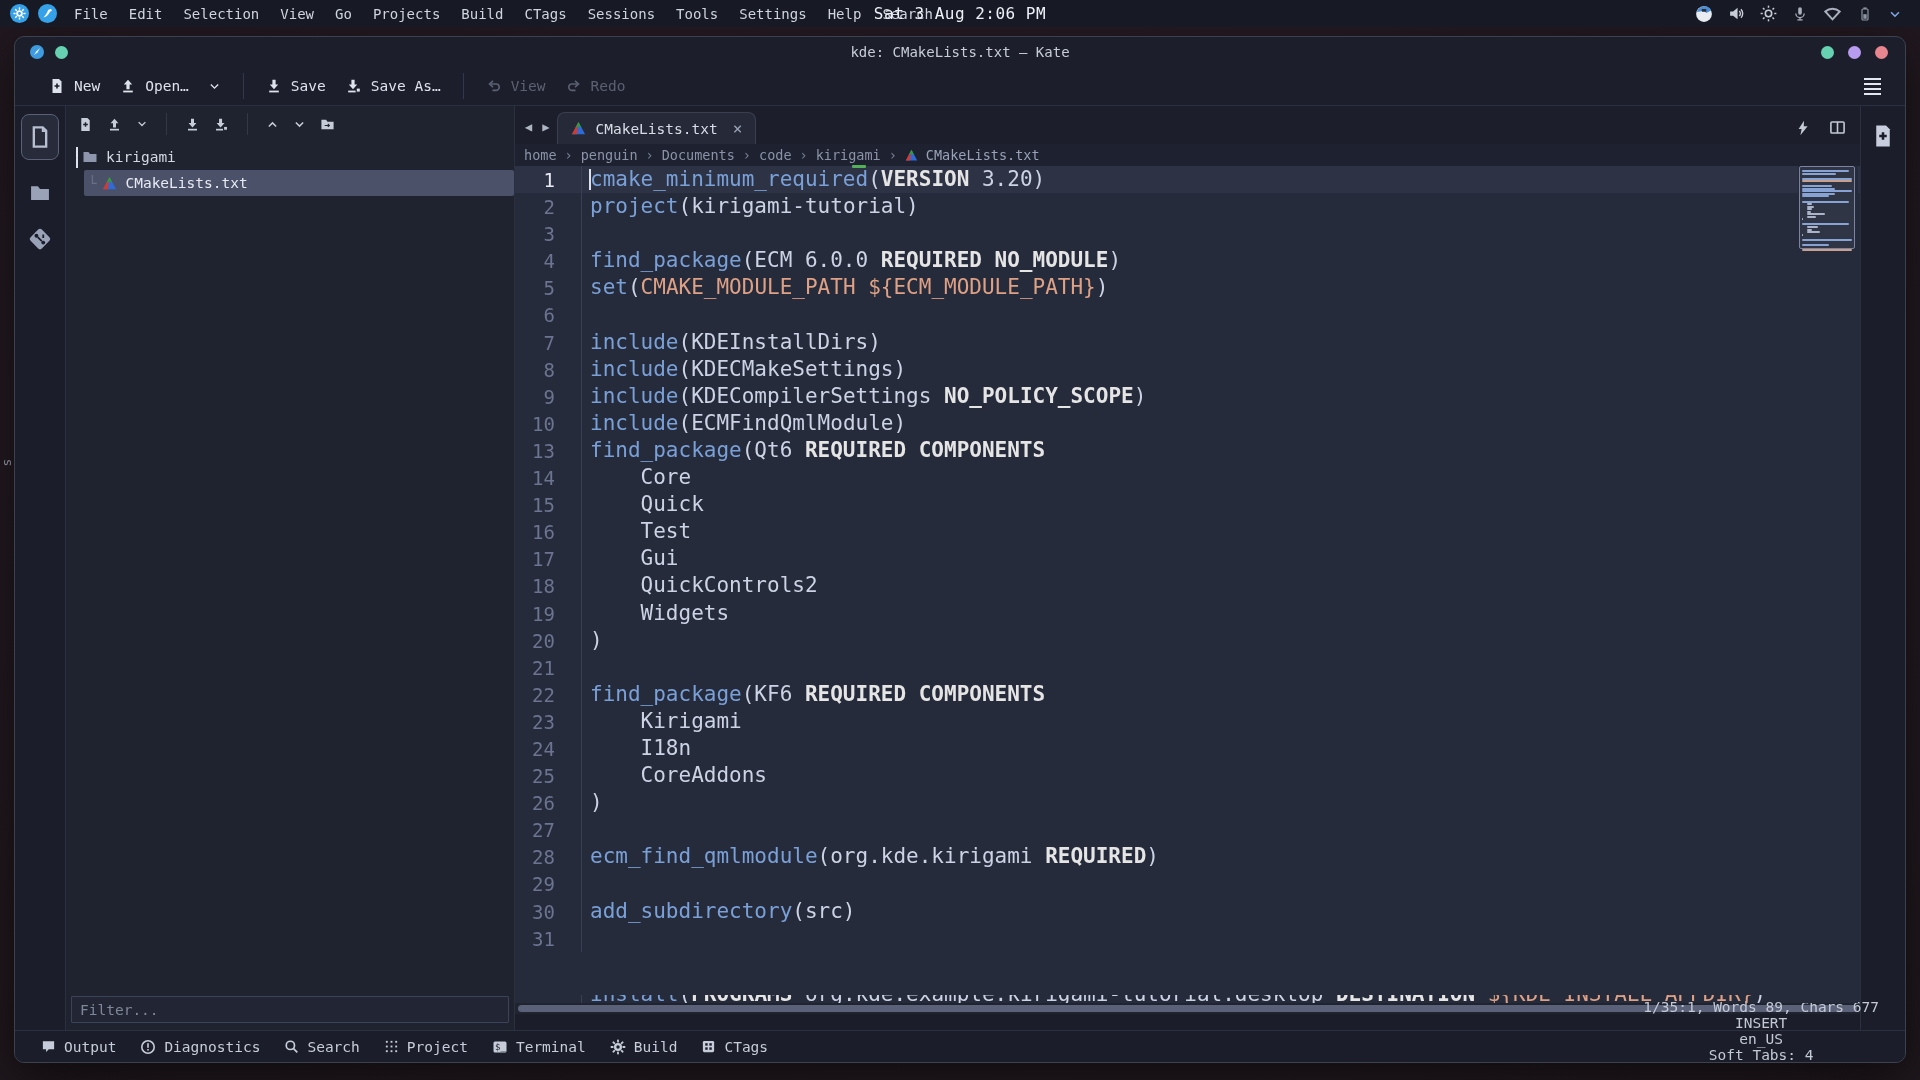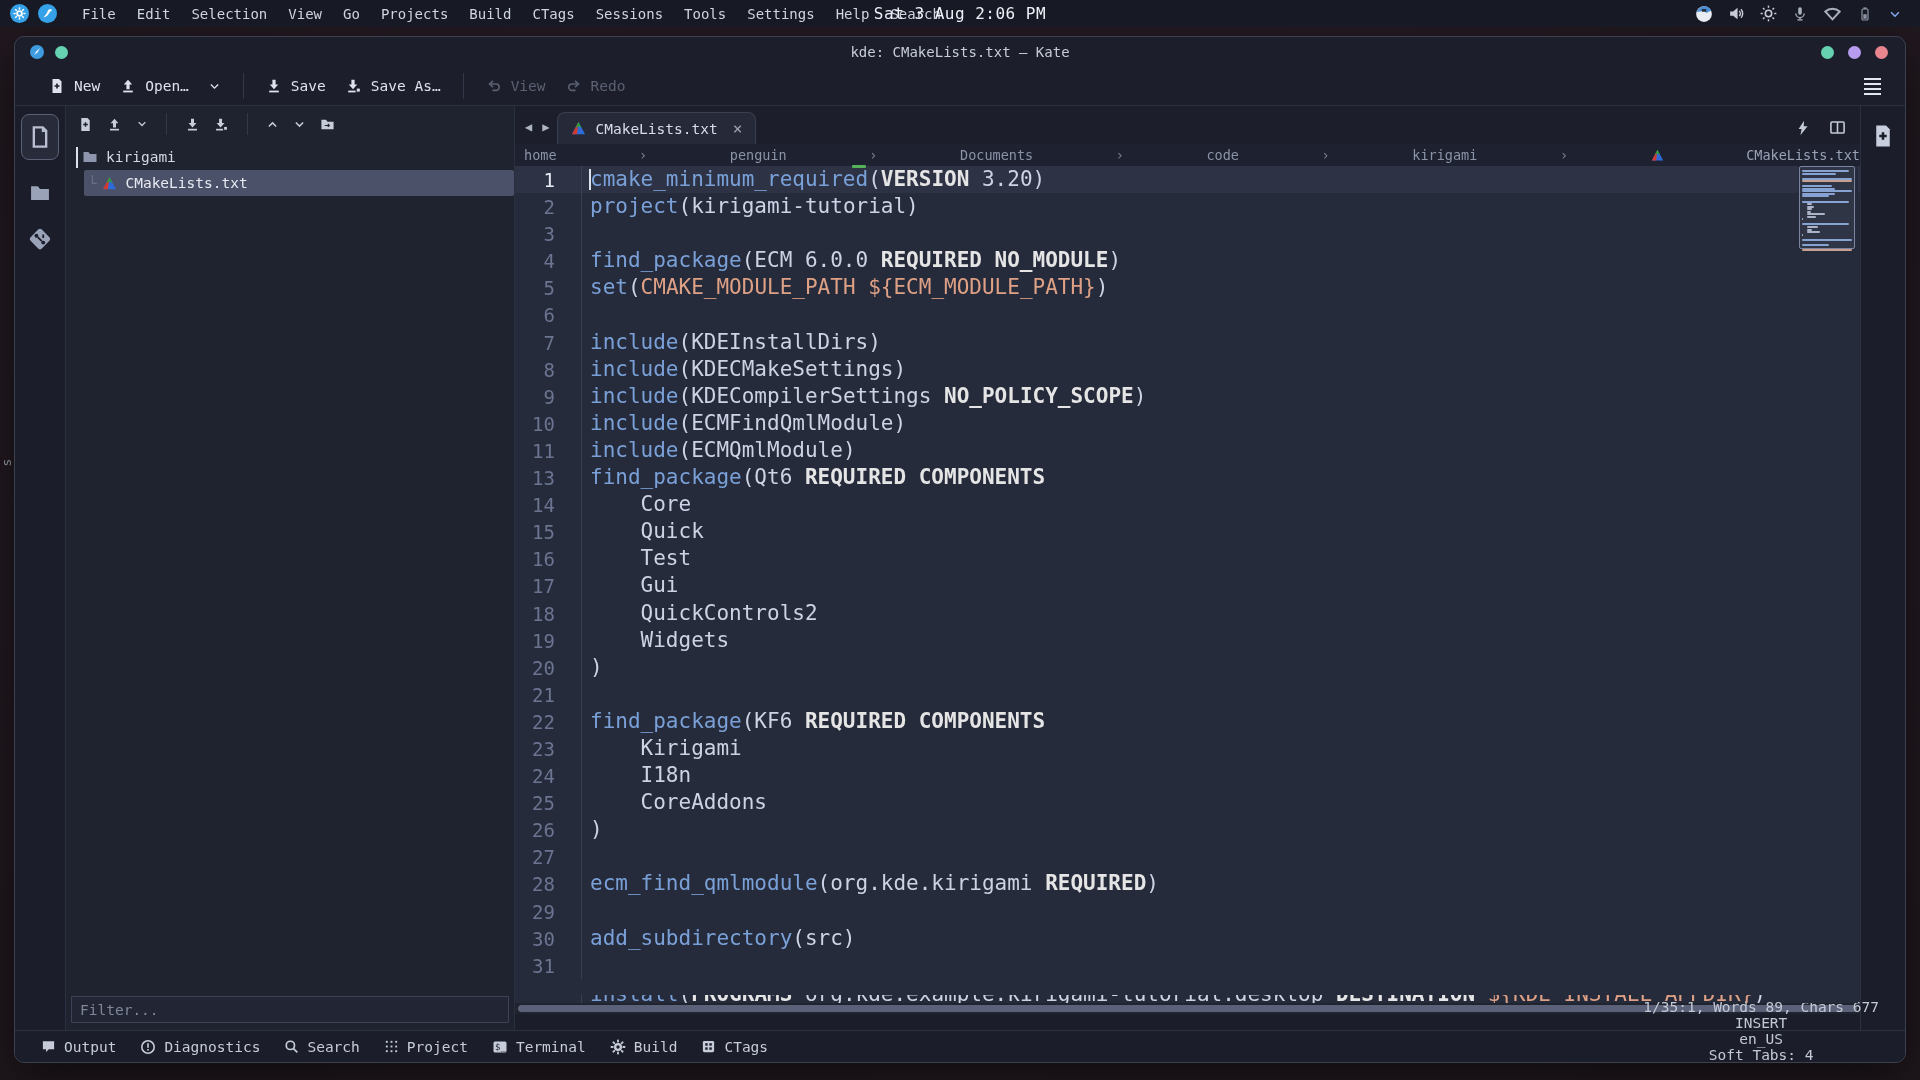--- a/index.html
+++ b/index.html
@@ -3,21 +3,21 @@
 <meta charset="utf-8">
 <style>
   html,body{margin:0;padding:0;}
   body{width:1920px;height:1080px;overflow:hidden;position:relative;
        background:radial-gradient(ellipse at 50% 40%, #2a2028 0%, #231a21 60%, #1f171d 100%);
        font-family:"DejaVu Sans Mono",monospace;color:#ccd2e0;-webkit-font-smoothing:antialiased;}
   .ic{display:block;}
   
   .menubar{position:absolute;top:0;left:0;right:0;height:27px;background:#171a25;display:flex;align-items:center;padding:0 10px;z-index:50;}
   .logo-badge{width:19px;height:19px;border-radius:50%;background:#35a1e8;display:flex;align-items:center;justify-content:center;margin-right:9px;flex:0 0 auto;}
-  .menu-items{display:flex;align-items:center;gap:21px;margin-left:16px;}
+  .menu-items{display:flex;align-items:center;gap:21px;margin-left:8px;}
   .menu-item{font-size:14px;color:#cfd4df;cursor:default;}
   .clock{position:absolute;left:0;right:0;text-align:center;font-size:16px;color:#eef1f7;letter-spacing:.5px;pointer-events:none;}
   .clock span{pointer-events:auto;}
   .tray{margin-left:auto;display:flex;align-items:center;gap:15px;padding-right:8px;position:relative;z-index:2;}
   .tray .ti{color:#aab0bd;}
   
   .desk-s{position:absolute;left:3px;top:455px;transform:rotate(-90deg);font-size:13px;color:#99a1b3;z-index:1;}
   
   .window{position:absolute;left:14px;right:14px;top:36px;bottom:17px;background:#1c1f2b;border:1px solid #3c4150;border-radius:10px;overflow:hidden;display:flex;flex-direction:column;box-shadow:0 14px 50px rgba(0,0,0,.55);z-index:10;}
   .titlebar{height:30px;position:relative;display:flex;align-items:center;flex:0 0 auto;}
@@ -52,21 +52,21 @@
   .filter-row{flex:0 0 auto;padding:4px 5px 7px 5px;text-decoration:underline;}
   .filter-row input{width:100%;box-sizing:border-box;height:27px;background:#222634;border:1px solid #3d4356;color:#cdd3e0;font:14.5px "DejaVu Sans Mono",monospace;padding:0 8px;outline:none;border-radius:1px;}
   .filter-row input::placeholder{color:#7f8799;}
   
   .editor{flex:1;display:flex;flex-direction:column;min-width:0;min-height:0;background:#262b3b;}
   .tabbar{height:38px;background:#1c1f2b;display:flex;align-items:flex-end;flex:0 0 auto;position:relative;}
   .tabnav{display:flex;align-items:center;gap:10px;padding:0 8px 10px 10px;color:#aeb5c4;font-size:12px;}
   .tab{height:31px;display:flex;align-items:center;gap:9px;padding:0 13px;background:#262a38;border:1px solid #3a3f50;border-bottom:none;border-radius:8px 8px 0 0;font-size:14.5px;color:#d8dce8;}
   .tab .close{color:#9aa1b2;font-size:16px;margin-left:6px;}
   .editor-actions{margin-left:auto;display:flex;align-items:center;gap:18px;padding:0 14px 8px 0;color:#c3c9d6;}
-  .breadcrumb{height:22px;background:#1d2130;display:flex;align-items:center;gap:8px;padding-left:9px;font-size:13.5px;color:#8b93a6;flex:0 0 auto;position:relative;justify-content:space-between;}
+  .breadcrumb{height:22px;background:#1d2130;display:flex;align-items:center;gap:8px;padding-left:9px;font-size:13.5px;color:#8b93a6;flex:0 0 auto;position:relative;}
   .breadcrumb .sep{color:#7b capsule;} .breadcrumb .sep{color:#7b8396;}
   .breadcrumb .file{color:#9aa2b6;}
   .crumb-cmake{display:inline-block;}
   .modified-marker{position:absolute;left:337px;bottom:-2px;width:14px;height:3px;background:#53b257;border-radius:1px;z-index:5;}
   .code-area{flex:1;position:relative;min-height:0;overflow:hidden;font:21px/27.1px "DejaVu Sans Mono",monospace;}
   .cl{display:flex;height:27.1px;white-space:pre;}
   .cl .ln{flex:0 0 40px;text-align:right;color:#6b7490;font-size:19px;padding-top:1px;}
   .cl .lt{margin-left:26px;border-left:1px solid #3a4053;padding-left:8px;flex:1;}
   .cl.cur{background:#2d3345;}
   .cl.cur .ln{color:#e8ebf4;}
@@ -425,21 +425,20 @@
             <div class="cl cur"><span class="ln">1</span><span class="lt"><span class="caret"></span><span class="tok-f">cmake_minimum_required</span><span class="tok-p">(</span><span class="tok-k">VERSION</span><span class="tok-p"> 3.20)</span></span></div>
             <div class="cl"><span class="ln">2</span><span class="lt"><span class="tok-f">project</span><span class="tok-p">(kirigami-tutorial)</span></span></div>
             <div class="cl"><span class="ln">3</span><span class="lt"></span></div>
             <div class="cl"><span class="ln">4</span><span class="lt"><span class="tok-f">find_package</span><span class="tok-p">(ECM 6.0.0 </span><span class="tok-k">REQUIRED NO_MODULE</span><span class="tok-p">)</span></span></div>
             <div class="cl"><span class="ln">5</span><span class="lt"><span class="tok-f">set</span><span class="tok-p">(</span><span class="tok-v">CMAKE_MODULE_PATH</span><span class="tok-p"> </span><span class="tok-v">${ECM_MODULE_PATH}</span><span class="tok-p">)</span></span></div>
             <div class="cl"><span class="ln">6</span><span class="lt"></span></div>
             <div class="cl"><span class="ln">7</span><span class="lt"><span class="tok-f">include</span><span class="tok-p">(KDEInstallDirs)</span></span></div>
             <div class="cl"><span class="ln">8</span><span class="lt"><span class="tok-f">include</span><span class="tok-p">(KDECMakeSettings)</span></span></div>
             <div class="cl"><span class="ln">9</span><span class="lt"><span class="tok-f">include</span><span class="tok-p">(KDECompilerSettings </span><span class="tok-k">NO_POLICY_SCOPE</span><span class="tok-p">)</span></span></div>
             <div class="cl"><span class="ln">10</span><span class="lt"><span class="tok-f">include</span><span class="tok-p">(ECMFindQmlModule)</span></span></div>
-            <div class="cl"><span class="ln">11</span><span class="lt"><span class="tok-f">include</span><span class="tok-p">(ECMQmlModule)</span></span></div>
             <div class="cl"><span class="ln">13</span><span class="lt"><span class="tok-f">find_package</span><span class="tok-p">(Qt6 </span><span class="tok-k">REQUIRED COMPONENTS</span></span></div>
             <div class="cl"><span class="ln">14</span><span class="lt"><span class="tok-p">    Core</span></span></div>
             <div class="cl"><span class="ln">15</span><span class="lt"><span class="tok-p">    Quick</span></span></div>
             <div class="cl"><span class="ln">16</span><span class="lt"><span class="tok-p">    Test</span></span></div>
             <div class="cl"><span class="ln">17</span><span class="lt"><span class="tok-p">    Gui</span></span></div>
             <div class="cl"><span class="ln">18</span><span class="lt"><span class="tok-p">    QuickControls2</span></span></div>
             <div class="cl"><span class="ln">19</span><span class="lt"><span class="tok-p">    Widgets</span></span></div>
             <div class="cl"><span class="ln">20</span><span class="lt"><span class="tok-p">)</span></span></div>
             <div class="cl"><span class="ln">21</span><span class="lt"></span></div>
             <div class="cl"><span class="ln">22</span><span class="lt"><span class="tok-f">find_package</span><span class="tok-p">(KF6 </span><span class="tok-k">REQUIRED COMPONENTS</span></span></div>

